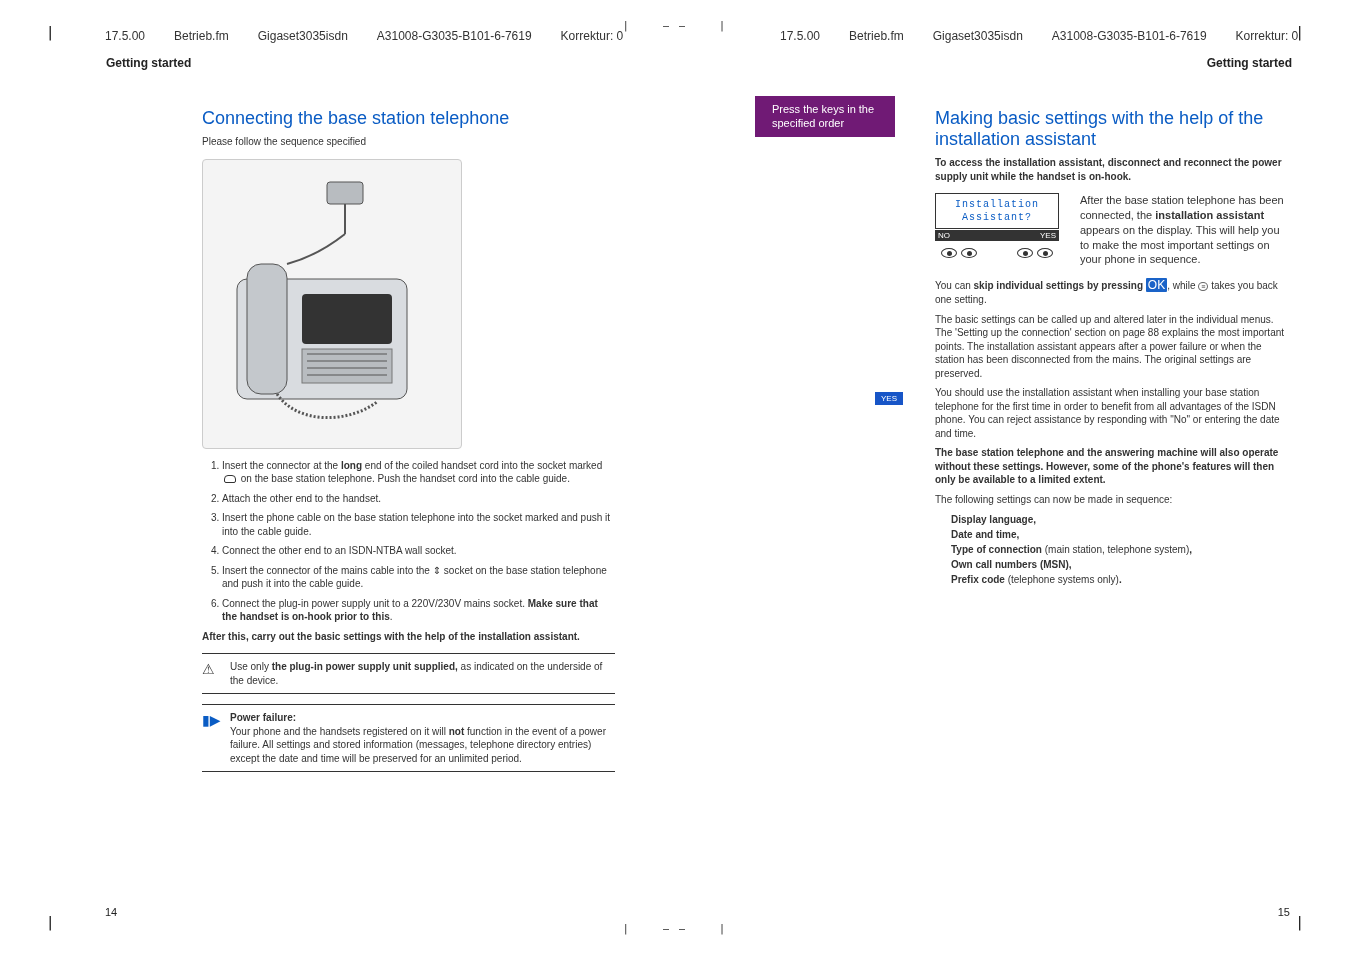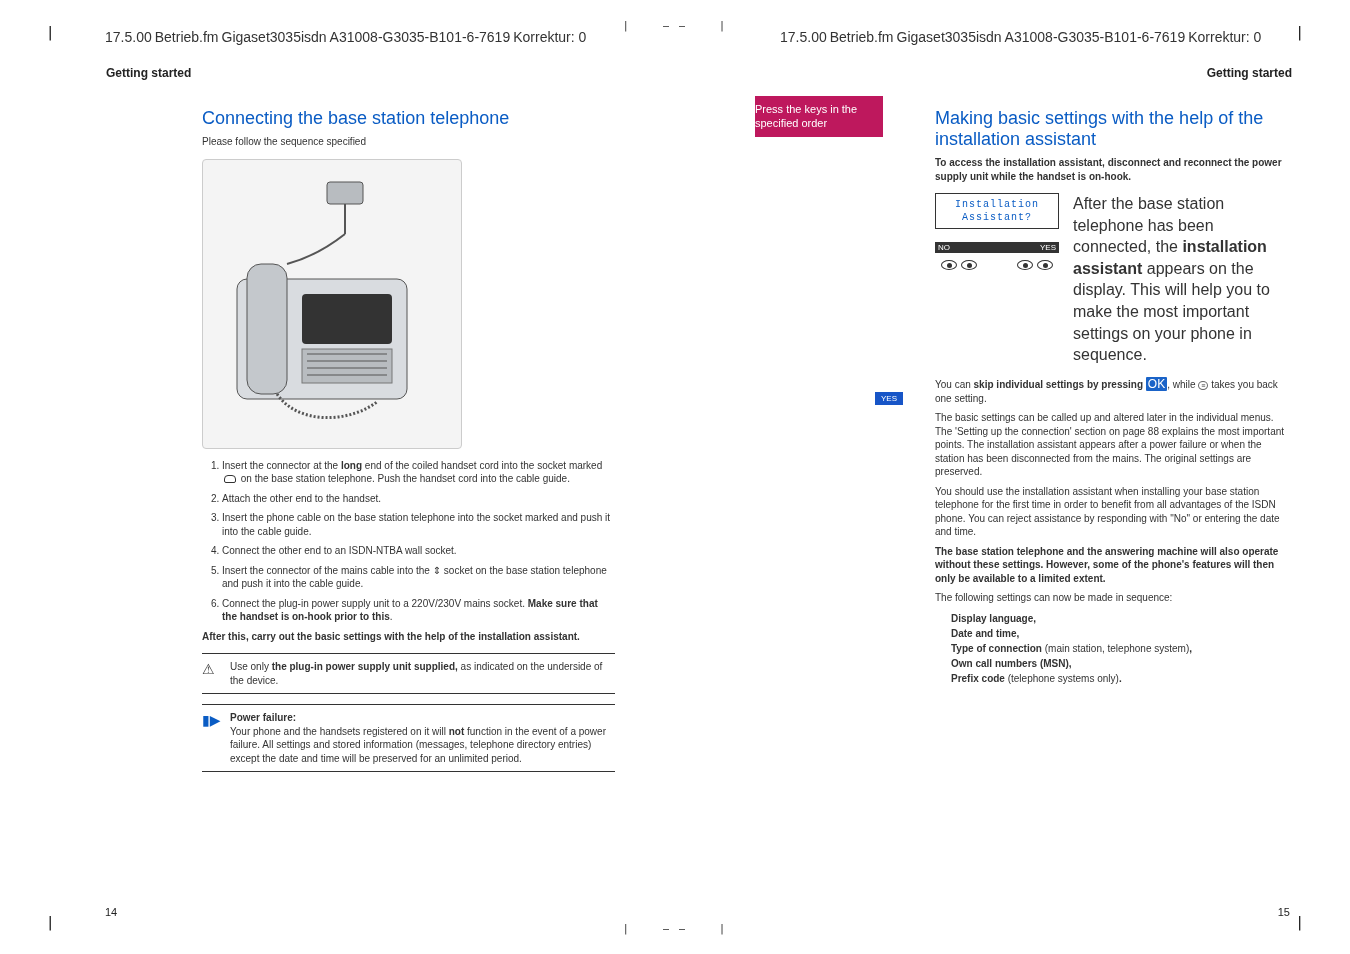--- a/index.html
+++ b/index.html
@@ -6,51 +6,51 @@
   html, body { width: 1350px; height: 954px; background: #fff; font-family: Arial, Helvetica, sans-serif; color: #222; }
   .spread { display: flex; width: 100%; height: 100%; }
   .page { width: 50%; height: 100%; position: relative; padding: 28px 48px 30px 48px; }
   .crop-mark { font-family: monospace; font-size: 14px; color: #000; position: absolute; }
   .crop-tl { top: 24px; left: 46px; }
   .crop-tr { top: 24px; right: 46px; }
   .crop-bl { bottom: 24px; left: 46px; }
   .crop-br { bottom: 24px; right: 46px; }
   .crop-mid-top { position: absolute; top: 20px; left: 50%; transform: translateX(-50%); font-family: monospace; font-size: 10px; letter-spacing: 2px;}
   .crop-mid-bot { position: absolute; bottom: 20px; left: 50%; transform: translateX(-50%); font-family: monospace; font-size: 10px; letter-spacing: 2px;}
-  .running-head { font-size: 14px; color: #333; position: absolute; top: 29px; display: flex; gap: 3px; }
+  .running-head { font-size: 12px; color: #333; position: absolute; top: 29px; display: flex; gap: 29px; }
   .running-head.left { left: 105px; }
   .running-head.right { left: 105px; }
-  .section-title { font-weight: bold; font-size: 12px; margin-top: 38px; }
+  .section-title { font-weight: bold; font-size: 12px; margin-top: 28px; }
   .page.left .section-title { text-align: left; margin-left: 58px;}
   .page.right .section-title { text-align: right; margin-right: 10px;}
   .content-col { position: absolute; top: 96px; }
   .page.left .content-col { left: 202px; right: 60px; }
   .page.right .content-col { left: 260px; right: 65px; }
   h2.blue { color: #0a5cc4; font-weight: normal; font-size: 18px; margin: 12px 0 6px 0; }
   p.body { font-size: 10px; line-height: 1.35; margin: 6px 0; color: #333; }
   .phone-illus { width: 260px; height: 290px; background: #f4f4f4; border: 1px solid #ccc; border-radius: 4px; margin: 10px 0; display:flex; align-items:center; justify-content:center; color:#888; font-size:10px;}
   ol.steps { list-style: decimal; padding-left: 20px; margin: 6px 0; font-size: 10px; line-height: 1.35; color:#333;}
   ol.steps li { margin-bottom: 6px; }
   .bold { font-weight: bold; }
   .warn-box, .note-box { border-top: 1px solid #333; border-bottom: 1px solid #333; padding: 6px 0 6px 28px; position: relative; font-size: 10px; line-height: 1.35; margin-top: 10px; color:#333;}
   .warn-box .icon, .note-box .icon { position: absolute; left: 0; top: 6px; font-size: 14px; }
   .note-box .icon { color: #0a5cc4; }
   .page-num { position: absolute; bottom: 36px; font-size: 11px; }
   .page.left .page-num { left: 105px; }
   .page.right .page-num { right: 60px; }
-  .side-label { position:absolute; top:96px; left:80px; width:128px; background:#be185d; color:#fff; font-size:11px; padding:6px 0; line-height:1.3;}
+  .side-label { position:absolute; top:96px; left:80px; width:140px; background:#701a75; color:#fff; font-size:11px; padding:6px 17px; line-height:1.3;}
   .yes-tag { position:absolute; top:392px; left:200px; background:#1755c7; color:#fff; font-size:8px; padding:2px 6px;}
   .display-row { display:flex; gap:14px; align-items:flex-start; margin:10px 0;}
   .display-block { width:124px; }
   .lcd { border:1px solid #333; padding:4px 6px; font-family:"Courier New", monospace; font-size:10px; text-align:center; line-height:1.3; color:#0a5cc4; letter-spacing:1px;}
-  .soft-row { display:flex; justify-content:space-between; font-size:8px; background:#333; color:#fff; padding:1px 3px; margin-top:13px;}
+  .soft-row { display:flex; justify-content:space-between; font-size:8px; background:#333; color:#fff; padding:1px 3px; margin-top:1px;}
   .btn-row { display:flex; justify-content:space-between; padding:3px 6px; }
   .oval { width:16px; height:10px; border:1.2px solid #333; border-radius:50%; display:inline-block; position:relative;}
   .oval::after { content:""; width:5px; height:5px; background:#333; border-radius:50%; position:absolute; left:5px; top:2px; }
-  .display-text { font-size:16px; line-height:1.35; color:#333; flex:1;}
+  .display-text { font-size:11px; line-height:1.35; color:#333; flex:1;margin-left:7px;}
   .ok-badge { background:#1a63c8; color:#fff; font-size:12px; padding:0 2px; border-radius:1px;}
   .menu-icon { border:1px solid #666; border-radius:50%; font-size:7px; padding:0 2px; }
   .settings-list { font-size:10px; line-height:1.5; margin-left:16px; color:#333; }
   .handset-glyph { display:inline-block; width:12px; height:8px; border:1px solid #333; border-radius:4px 4px 2px 2px; margin:0 2px; vertical-align:middle;}
   .plug-glyph { font-size:10px; }
   
   .illus-svg { width:250px; height:280px; }
 </style>
 </head>
 <body>

